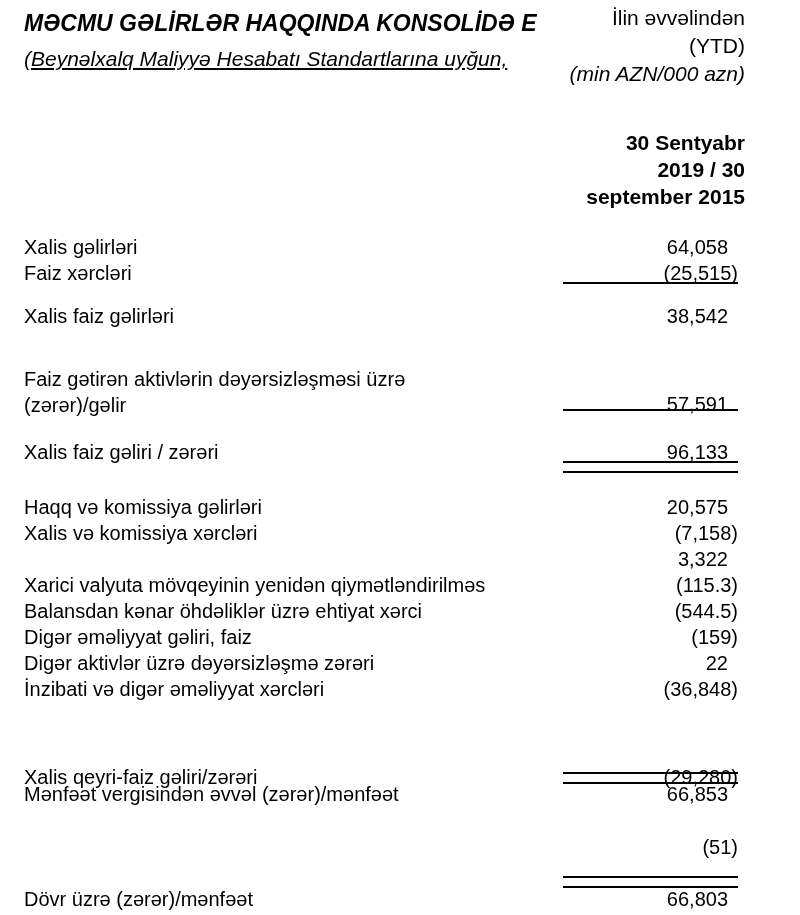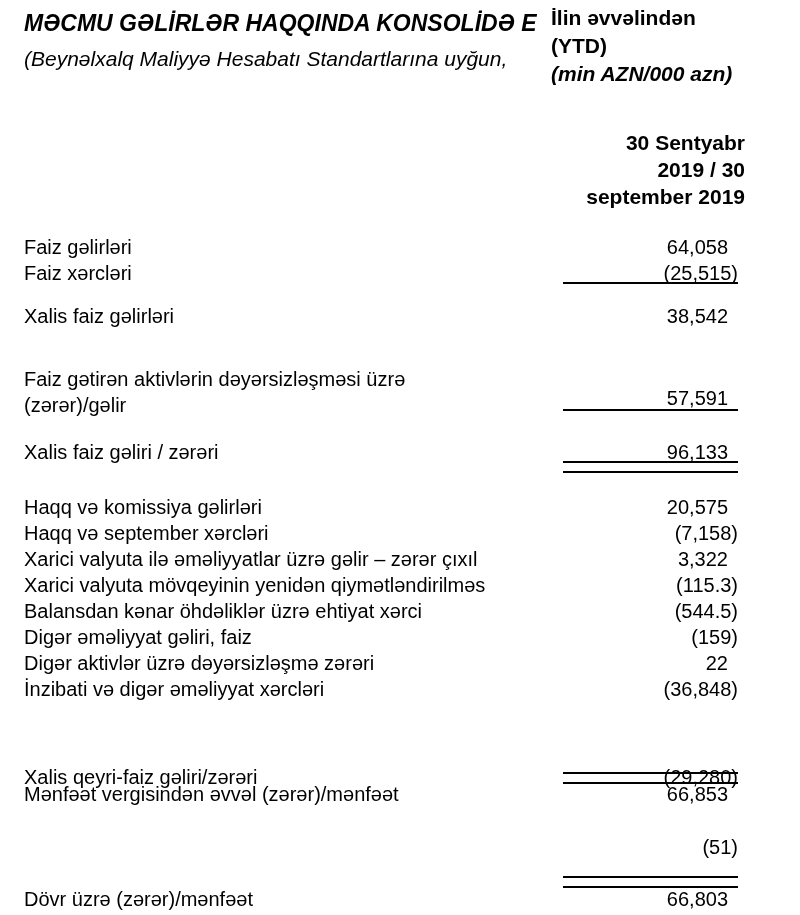--- a/index.html
+++ b/index.html
@@ -13,45 +13,45 @@
     overflow: hidden;
   }
   .title {
     position: absolute; left: 24px; top: 10px; width: 513px;
     font-size: 23px; font-weight: bold; font-style: italic;
     white-space: nowrap; overflow: hidden;
   }
   .subtitle {
     position: absolute; left: 24px; top: 47px; width: 513px;
     font-size: 21px; font-style: italic;
-    white-space: nowrap; overflow: hidden;
+    white-space: nowrap; overflow: hidden; text-decoration: underline;
   }
   .period {
     position: absolute; left: 551px; top: 4px; width: 194px;
-    text-align: left; font-size: 21px; font-weight: bold; line-height: 28px;
+    text-align: right; font-size: 21px; font-weight: normal; line-height: 28px;
   }
   .period .l3 { font-style: italic; }
   .colhead {
     position: absolute; left: 551px; top: 129px; width: 194px;
     text-align: right; font-size: 21px; font-weight: bold; line-height: 27px;
   }
   .row {
     position: absolute; left: 24px; right: 62px;
     height: 26px; line-height: 26px; font-size: 20px;
   }
   .row .label {
     display: block; width: 498px;
     white-space: nowrap; overflow: hidden;
   }
   .row .value { position: absolute; right: 0; top: 0; white-space: nowrap; }
   .row .value.np { right: 10px; }
   .row.bold { font-weight: normal; }
   .row.two-line { height: 52px; }
   .row.two-line .label { white-space: normal; width: 470px; }
-  .row.two-line .value { top: 19px; margin-left: 27px; }
+  .row.two-line .value { top: 25px; margin-left: 27px; }
   .rule { position: absolute; left: 563px; width: 175px; }
   .rule.single { border-top: 2px solid #000; }
   .rule.double { height: 8px; border-top: 2px solid #000; border-bottom: 2px solid #000; }
 </style>
 </head>
 <body>
 
 <div class="page">
 
   <div class="title">MƏCMU GƏLİRLƏR HAQQINDA KONSOLİDƏ EL</div>
@@ -59,25 +59,25 @@
 
   <div class="period">
     <div class="l1">İlin əvvəlindən</div>
     <div class="l2">(YTD)</div>
     <div class="l3">(min AZN/000 azn)</div>
   </div>
 
   <div class="colhead">
     <div>30 Sentyabr</div>
     <div>2019 / 30</div>
-    <div>september 2019</div>
+    <div>september 2015</div>
   </div>
 
   <div class="row" style="top:234px">
-    <span class="label">Faiz gəlirləri</span>
+    <span class="label">Xalis gəlirləri</span>
     <span class="value np">64,058</span>
   </div>
   <div class="row" style="top:260px">
     <span class="label">Faiz xərcləri</span>
     <span class="value">(25,515)</span>
   </div>
 
   <div class="rule single" style="top:282px"></div>
 
   <div class="row bold" style="top:303px">
@@ -97,25 +97,24 @@
     <span class="value np">96,133</span>
   </div>
 
   <div class="rule double" style="top:461px"></div>
 
   <div class="row" style="top:494px">
     <span class="label">Haqq və komissiya gəlirləri</span>
     <span class="value np">20,575</span>
   </div>
   <div class="row" style="top:520px">
-    <span class="label">Haqq və september xərcləri</span>
+    <span class="label">Xalis və komissiya xərcləri</span>
     <span class="value">(7,158)</span>
   </div>
   <div class="row" style="top:546px">
-    <span class="label">Xarici valyuta ilə əməliyyatlar üzrə gəlir – zərər çıxıl</span>
     <span class="value np">3,322</span>
   </div>
   <div class="row" style="top:572px">
     <span class="label">Xarici valyuta mövqeyinin yenidən qiymətləndirilməs</span>
     <span class="value">(115.3)</span>
   </div>
   <div class="row" style="top:598px">
     <span class="label">Balansdan kənar öhdəliklər üzrə ehtiyat xərci</span>
     <span class="value">(544.5)</span>
   </div>

